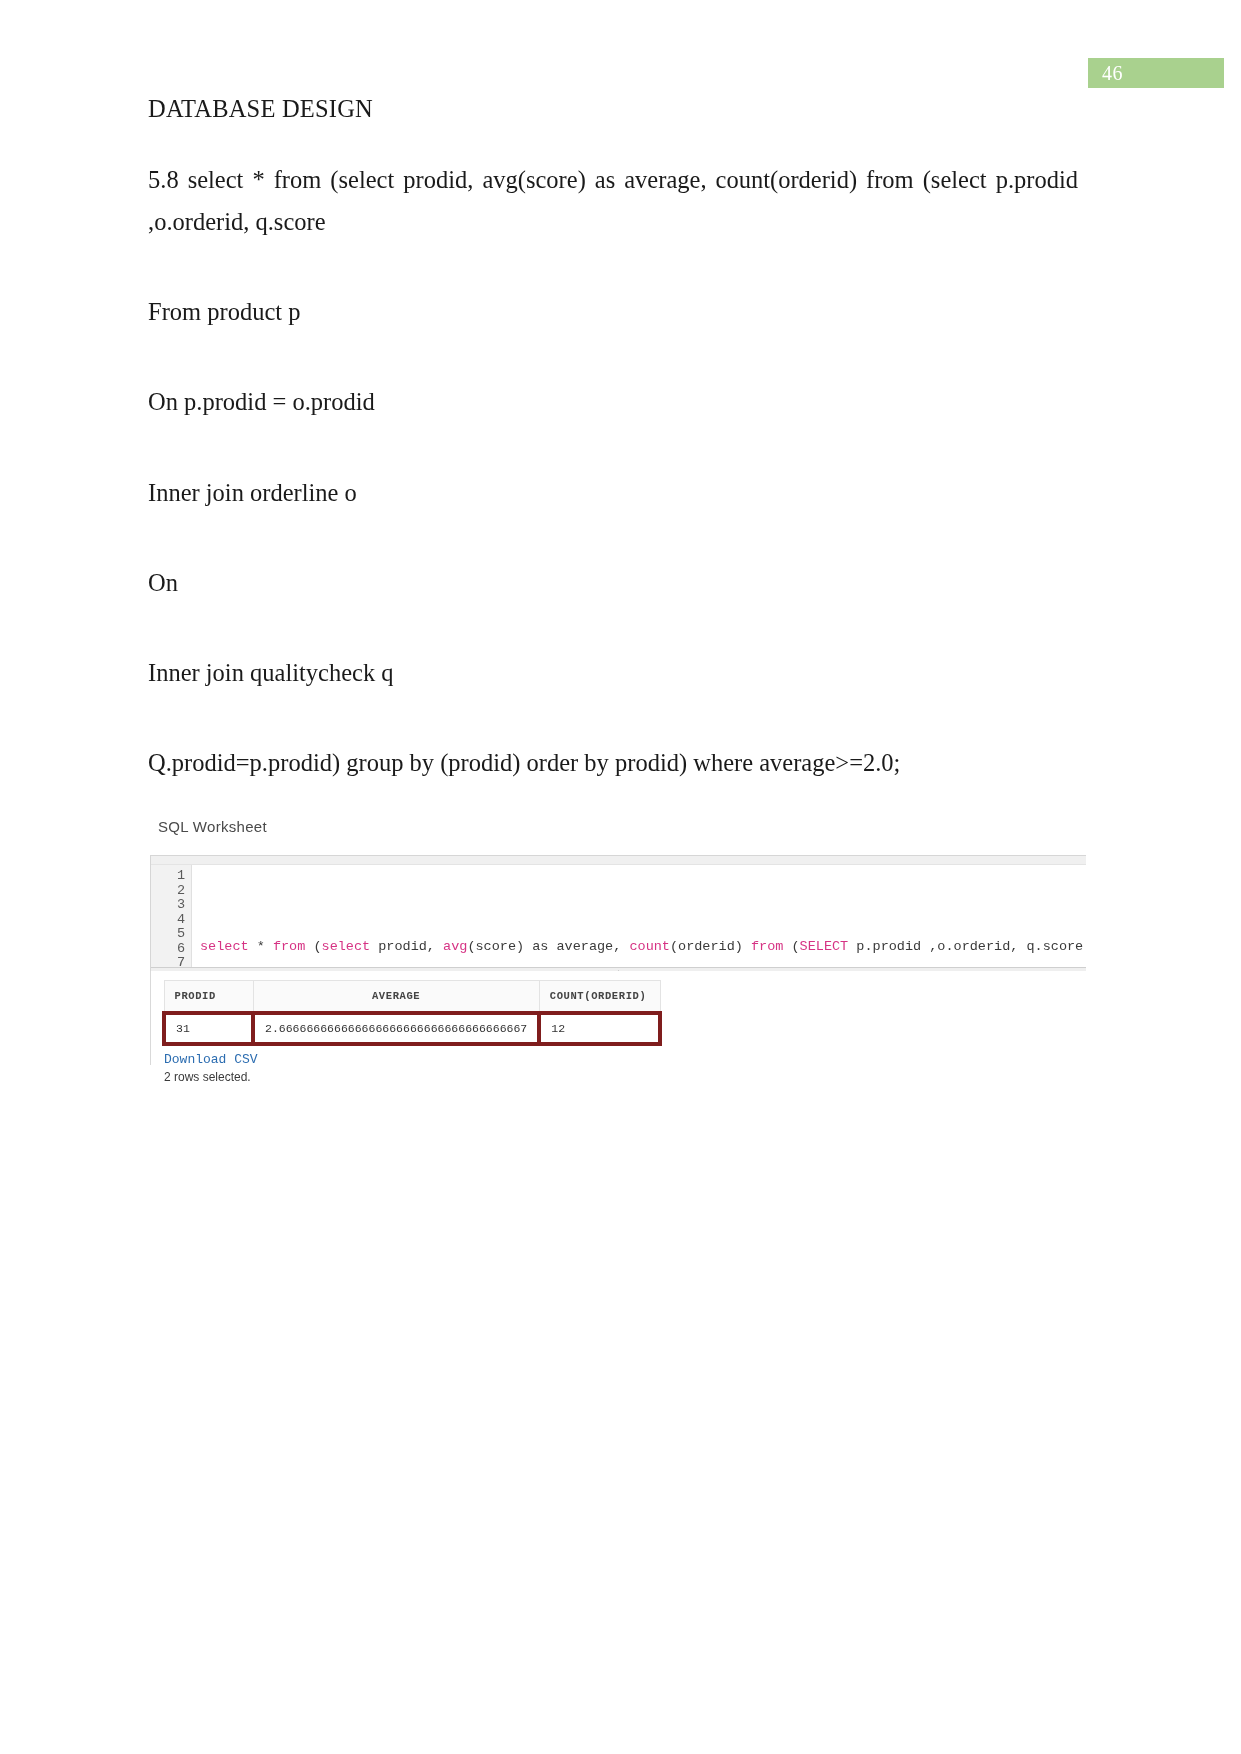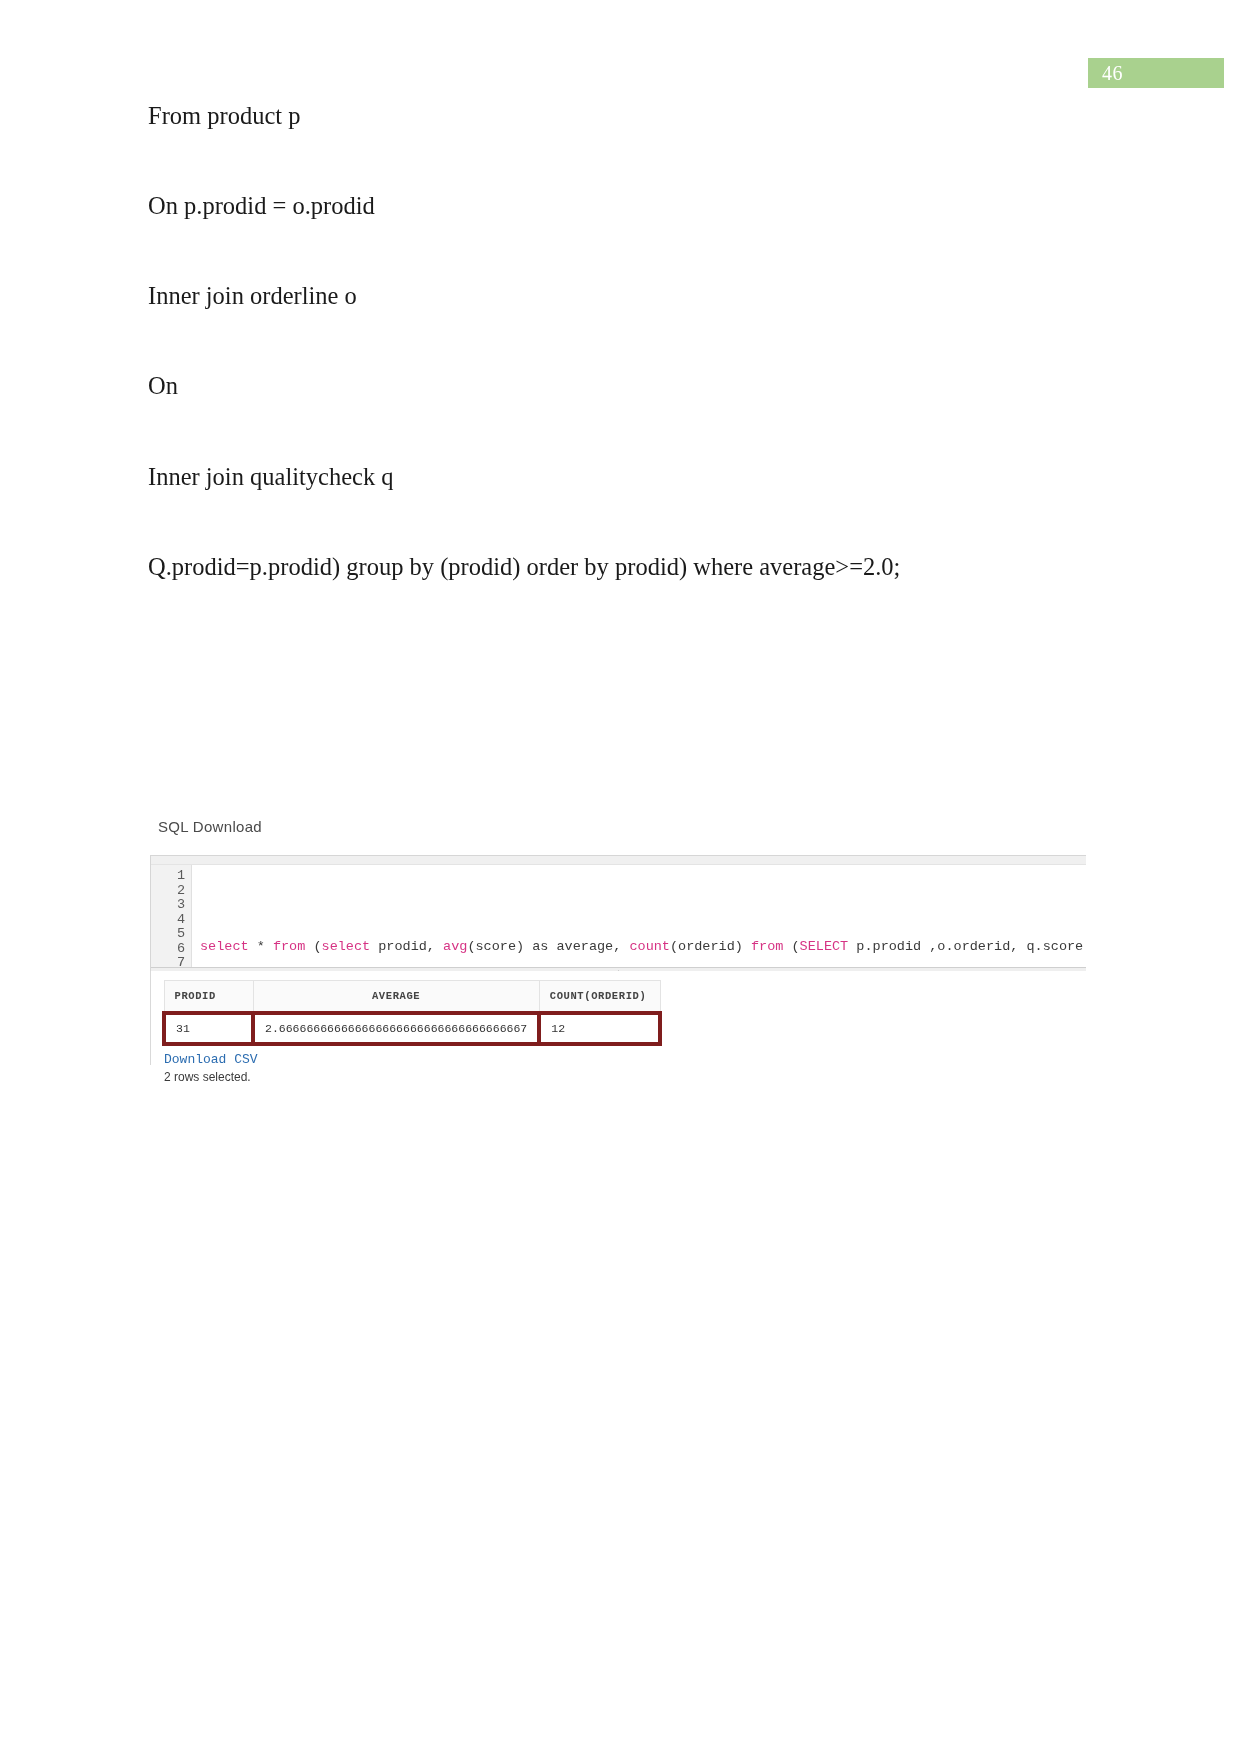--- a/index.html
+++ b/index.html
@@ -193,39 +193,41 @@
     background: #d9d9d9;
   }
 </style>
 </head>
 <body>
 
 <div class="page-badge">46</div>
 
 <div class="doc">
 
-
+  <h1 class="doc-heading">DATABASE DESIGN</h1>
+
+  <p class="para justified">5.8 select * from (select prodid, avg(score) as average, count(orderid) from (select p.prodid ,o.orderid, q.score</p>
 
   <p class="para">From product p</p>
 
   <p class="para">On p.prodid = o.prodid</p>
 
   <p class="para">Inner join orderline o</p>
 
   <p class="para">On</p>
 
   <p class="para">Inner join qualitycheck q</p>
 
   <p class="para">Q.prodid=p.prodid) group by (prodid) order by prodid) where average&gt;=2.0;</p>
 
 </div>
 
 <div class="screenshot">
 
-  <div class="ss-title">SQL Download</div>
+  <div class="ss-title">SQL Worksheet</div>
 
   <div class="ss-leftrule"></div>
 
   <div class="editor-wrap">
     <div class="editor-topbar"></div>
     <div class="code-area">
 
       <div class="gutter">
         <div>1</div>
         <div>2</div>

